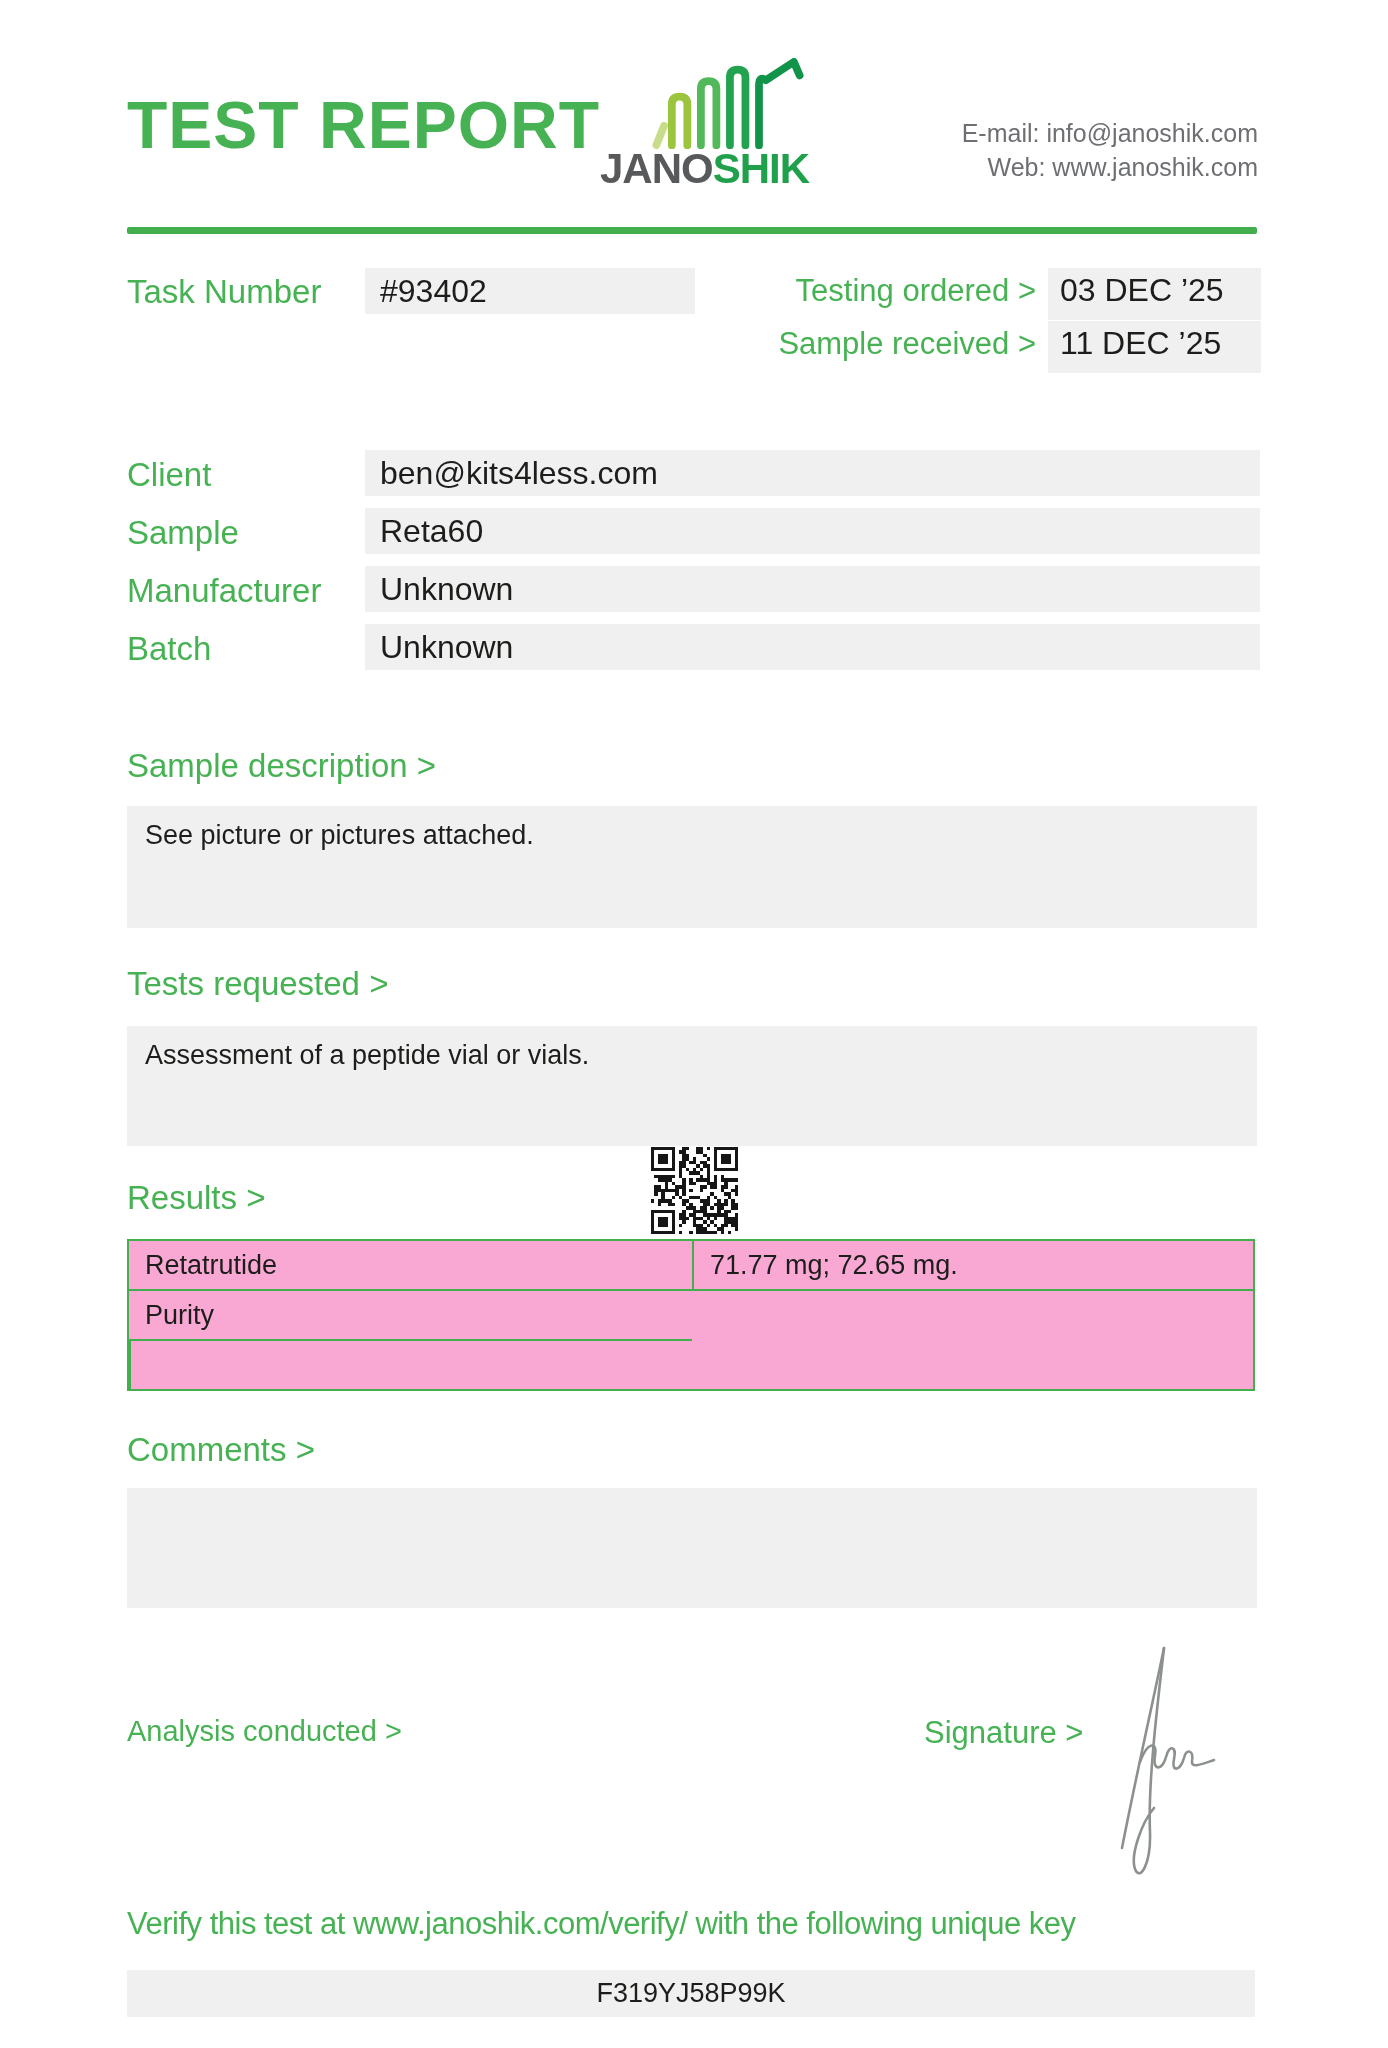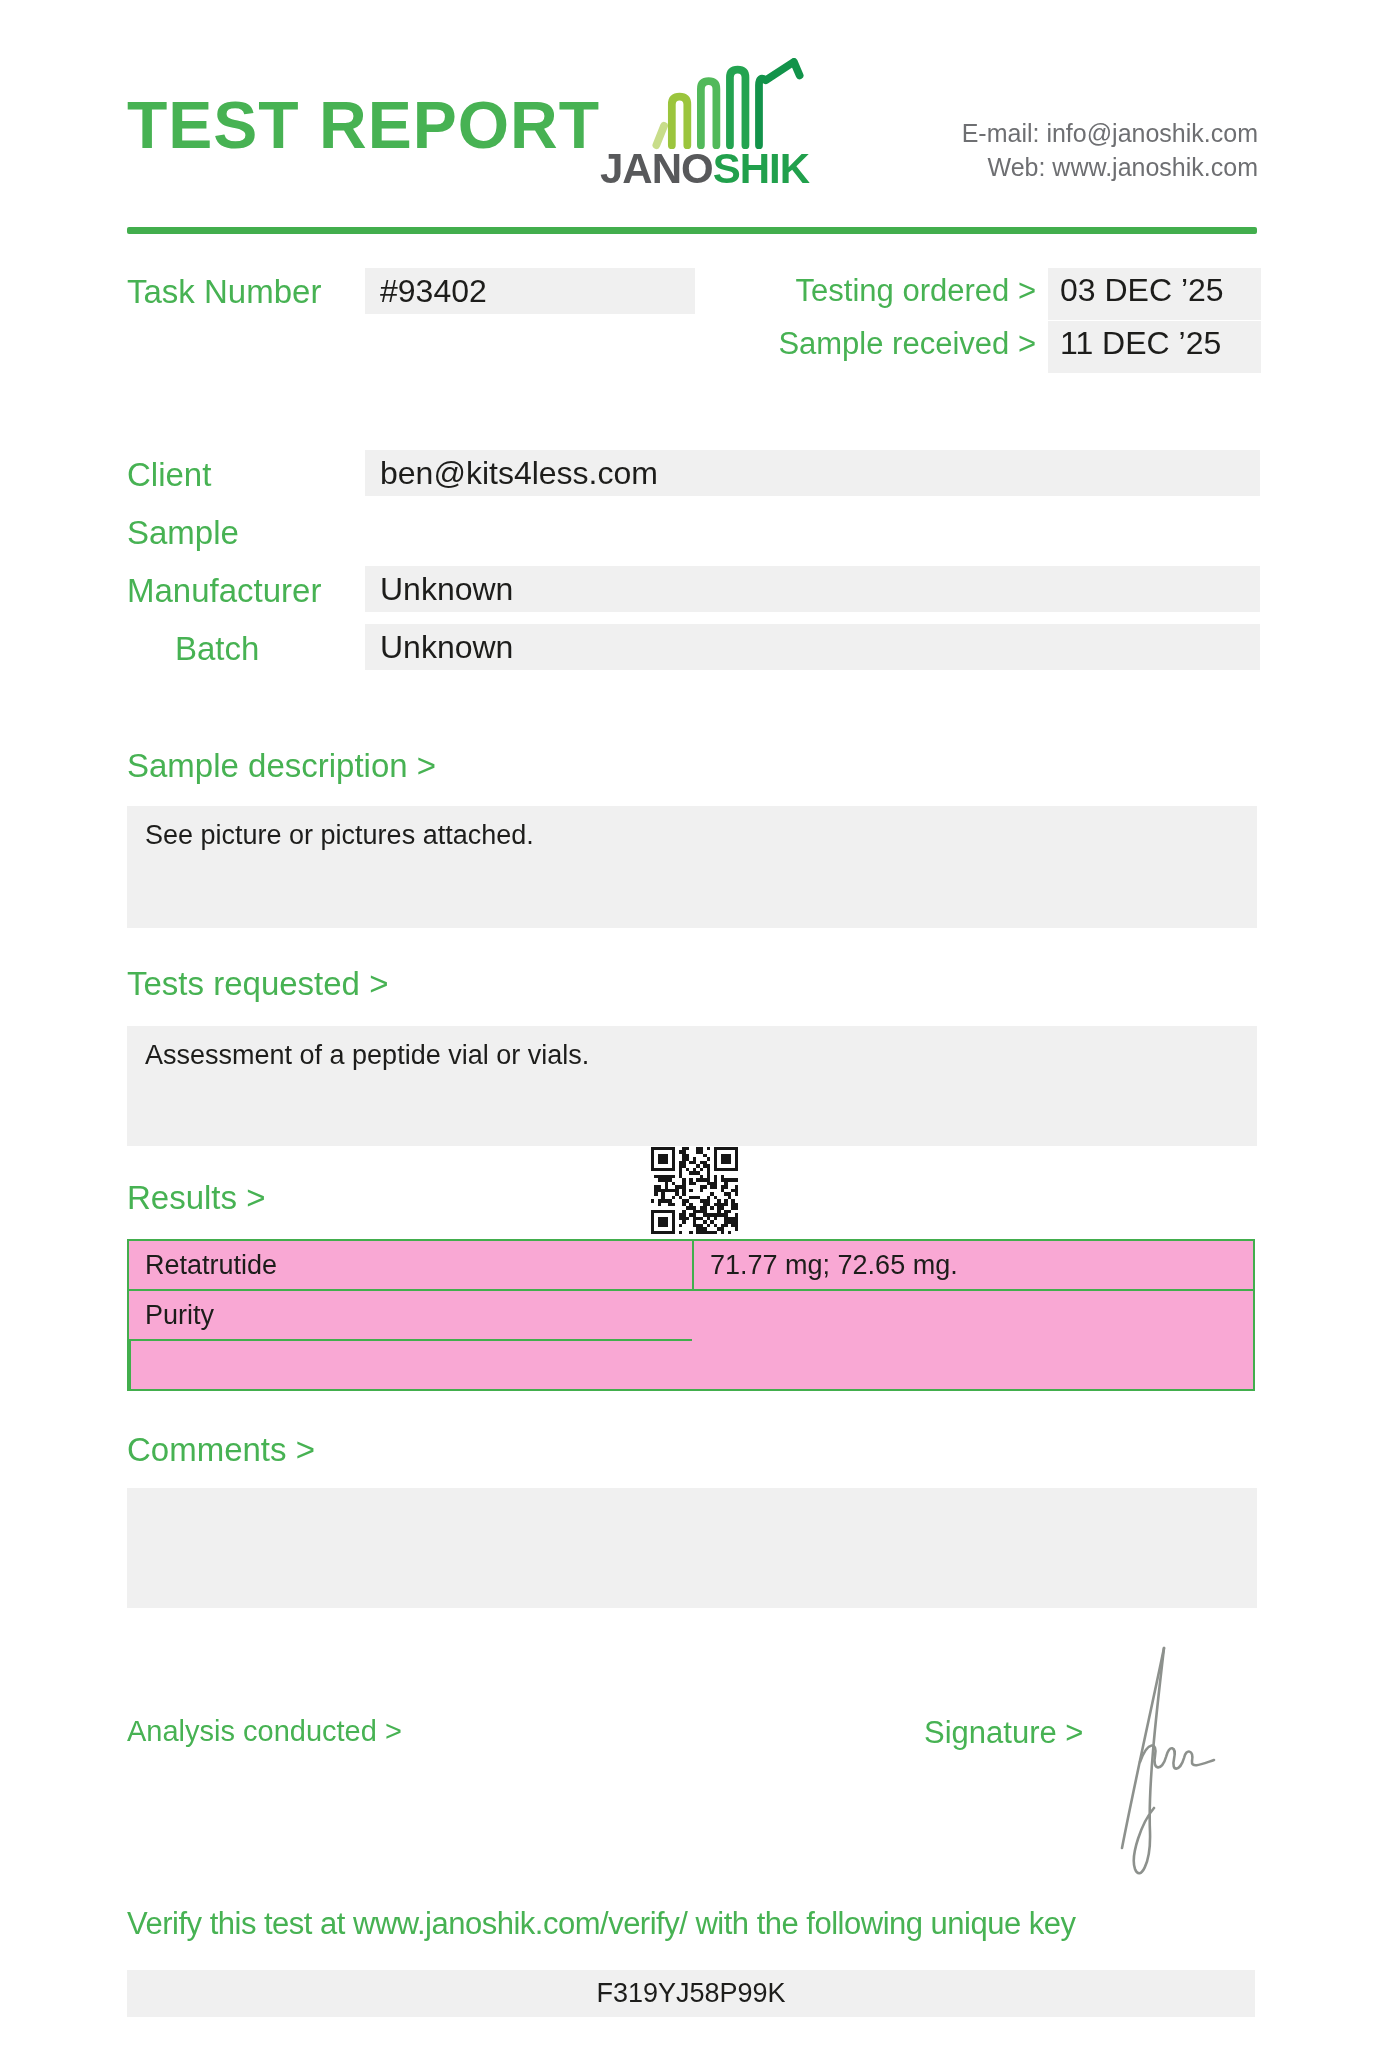--- a/index.html
+++ b/index.html
@@ -101,25 +101,26 @@
   <div class="glabel right" style="right:352px;top:274px;font-size:31px;">Testing ordered &gt;</div>
   <div class="vbox vtext date-box" style="top:268px;">03 DEC ’25</div>
 
   <div class="glabel right" style="right:352px;top:327px;font-size:31px;">Sample received &gt;</div>
   <div class="vbox vtext date-box" style="top:321px;">11 DEC ’25</div>
 
   <div class="glabel" style="left:127px;top:457px;">Client</div>
   <div class="vbox vtext field-box" style="top:450px;">ben@kits4less.com</div>
 
   <div class="glabel" style="left:127px;top:515px;">Sample</div>
+  <div class="vbox vtext field-box" style="top:508px;">Reta60</div>
 
   <div class="glabel" style="left:127px;top:573px;">Manufacturer</div>
   <div class="vbox vtext field-box" style="top:566px;">Unknown</div>
 
-  <div class="glabel" style="left:127px;top:631px;margin-left:48px;">Batch</div>
+  <div class="glabel" style="left:127px;top:631px;">Batch</div>
   <div class="vbox vtext field-box" style="top:624px;">Unknown</div>
 
   <div class="section-title" style="top:748px;">Sample description &gt;</div>
   <div class="section-box" style="top:806px;height:122px;">See picture or pictures attached.</div>
 
   <div class="section-title" style="top:966px;">Tests requested &gt;</div>
   <div class="section-box" style="top:1026px;height:120px;">Assessment of a peptide vial or vials.</div>
 
   <svg class="qr" viewBox="0 0 25 25" shape-rendering="crispEdges" aria-hidden="true">
       <path fill="#161616" d="M0 0h1v1h-1zM1 0h1v1h-1zM2 0h1v1h-1zM3 0h1v1h-1zM4 0h1v1h-1zM5 0h1v1h-1zM6 0h1v1h-1zM0 1h1v1h-1zM6 1h1v1h-1zM0 2h1v1h-1zM2 2h1v1h-1zM3 2h1v1h-1zM4 2h1v1h-1zM6 2h1v1h-1zM0 3h1v1h-1zM2 3h1v1h-1zM3 3h1v1h-1zM4 3h1v1h-1zM6 3h1v1h-1zM0 4h1v1h-1zM2 4h1v1h-1zM3 4h1v1h-1zM4 4h1v1h-1zM6 4h1v1h-1zM0 5h1v1h-1zM6 5h1v1h-1zM0 6h1v1h-1zM1 6h1v1h-1zM2 6h1v1h-1zM3 6h1v1h-1zM4 6h1v1h-1zM5 6h1v1h-1zM6 6h1v1h-1zM18 0h1v1h-1zM19 0h1v1h-1zM20 0h1v1h-1zM21 0h1v1h-1zM22 0h1v1h-1zM23 0h1v1h-1zM24 0h1v1h-1zM18 1h1v1h-1zM24 1h1v1h-1zM18 2h1v1h-1zM20 2h1v1h-1zM21 2h1v1h-1zM22 2h1v1h-1zM24 2h1v1h-1zM18 3h1v1h-1zM20 3h1v1h-1zM21 3h1v1h-1zM22 3h1v1h-1zM24 3h1v1h-1zM18 4h1v1h-1zM20 4h1v1h-1zM21 4h1v1h-1zM22 4h1v1h-1zM24 4h1v1h-1zM18 5h1v1h-1zM24 5h1v1h-1zM18 6h1v1h-1zM19 6h1v1h-1zM20 6h1v1h-1zM21 6h1v1h-1zM22 6h1v1h-1zM23 6h1v1h-1zM24 6h1v1h-1zM0 18h1v1h-1zM1 18h1v1h-1zM2 18h1v1h-1zM3 18h1v1h-1zM4 18h1v1h-1zM5 18h1v1h-1zM6 18h1v1h-1zM0 19h1v1h-1zM6 19h1v1h-1zM0 20h1v1h-1zM2 20h1v1h-1zM3 20h1v1h-1zM4 20h1v1h-1zM6 20h1v1h-1zM0 21h1v1h-1zM2 21h1v1h-1zM3 21h1v1h-1zM4 21h1v1h-1zM6 21h1v1h-1zM0 22h1v1h-1zM2 22h1v1h-1zM3 22h1v1h-1zM4 22h1v1h-1zM6 22h1v1h-1zM0 23h1v1h-1zM6 23h1v1h-1zM0 24h1v1h-1zM1 24h1v1h-1zM2 24h1v1h-1zM3 24h1v1h-1zM4 24h1v1h-1zM5 24h1v1h-1zM6 24h1v1h-1zM9 0h1v1h-1zM10 0h1v1h-1zM13 0h1v1h-1zM14 0h1v1h-1zM16 0h1v1h-1zM8 1h1v1h-1zM9 1h1v1h-1zM13 1h1v1h-1zM14 1h1v1h-1zM9 2h1v1h-1zM10 2h1v1h-1zM15 2h1v1h-1zM9 3h1v1h-1zM10 3h1v1h-1zM12 3h1v1h-1zM16 3h1v1h-1zM8 4h1v1h-1zM9 4h1v1h-1zM11 4h1v1h-1zM12 4h1v1h-1zM14 4h1v1h-1zM15 4h1v1h-1zM8 5h1v1h-1zM9 5h1v1h-1zM13 5h1v1h-1zM15 5h1v1h-1zM16 5h1v1h-1zM8 6h1v1h-1zM10 6h1v1h-1zM12 6h1v1h-1zM14 6h1v1h-1zM16 6h1v1h-1zM8 7h1v1h-1zM11 7h1v1h-1zM12 7h1v1h-1zM13 7h1v1h-1zM16 7h1v1h-1zM1 8h1v1h-1zM2 8h1v1h-1zM3 8h1v1h-1zM4 8h1v1h-1zM5 8h1v1h-1zM6 8h1v1h-1zM8 8h1v1h-1zM14 8h1v1h-1zM16 8h1v1h-1zM18 8h1v1h-1zM20 8h1v1h-1zM2 9h1v1h-1zM3 9h1v1h-1zM4 9h1v1h-1zM5 9h1v1h-1zM9 9h1v1h-1zM11 9h1v1h-1zM13 9h1v1h-1zM14 9h1v1h-1zM15 9h1v1h-1zM16 9h1v1h-1zM18 9h1v1h-1zM20 9h1v1h-1zM21 9h1v1h-1zM22 9h1v1h-1zM23 9h1v1h-1zM24 9h1v1h-1zM4 10h1v1h-1zM6 10h1v1h-1zM9 10h1v1h-1zM11 10h1v1h-1zM12 10h1v1h-1zM16 10h1v1h-1zM17 10h1v1h-1zM18 10h1v1h-1zM21 10h1v1h-1zM1 11h1v1h-1zM2 11h1v1h-1zM4 11h1v1h-1zM7 11h1v1h-1zM8 11h1v1h-1zM9 11h1v1h-1zM14 11h1v1h-1zM15 11h1v1h-1zM17 11h1v1h-1zM18 11h1v1h-1zM20 11h1v1h-1zM21 11h1v1h-1zM24 11h1v1h-1zM1 12h1v1h-1zM2 12h1v1h-1zM3 12h1v1h-1zM4 12h1v1h-1zM5 12h1v1h-1zM6 12h1v1h-1zM7 12h1v1h-1zM9 12h1v1h-1zM11 12h1v1h-1zM14 12h1v1h-1zM20 12h1v1h-1zM23 12h1v1h-1zM24 12h1v1h-1zM1 13h1v1h-1zM3 13h1v1h-1zM7 13h1v1h-1zM9 13h1v1h-1zM17 13h1v1h-1zM21 13h1v1h-1zM22 13h1v1h-1zM24 13h1v1h-1zM3 14h1v1h-1zM6 14h1v1h-1zM8 14h1v1h-1zM11 14h1v1h-1zM12 14h1v1h-1zM13 14h1v1h-1zM16 14h1v1h-1zM18 14h1v1h-1zM22 14h1v1h-1zM0 15h1v1h-1zM2 15h1v1h-1zM3 15h1v1h-1zM4 15h1v1h-1zM5 15h1v1h-1zM9 15h1v1h-1zM10 15h1v1h-1zM14 15h1v1h-1zM15 15h1v1h-1zM16 15h1v1h-1zM19 15h1v1h-1zM21 15h1v1h-1zM23 15h1v1h-1zM2 16h1v1h-1zM5 16h1v1h-1zM6 16h1v1h-1zM9 16h1v1h-1zM11 16h1v1h-1zM15 16h1v1h-1zM16 16h1v1h-1zM18 16h1v1h-1zM19 16h1v1h-1zM20 16h1v1h-1zM21 16h1v1h-1zM23 16h1v1h-1zM24 16h1v1h-1zM10 17h1v1h-1zM11 17h1v1h-1zM12 17h1v1h-1zM14 17h1v1h-1zM15 17h1v1h-1zM17 17h1v1h-1zM19 17h1v1h-1zM20 17h1v1h-1zM23 17h1v1h-1zM24 17h1v1h-1zM9 18h1v1h-1zM12 18h1v1h-1zM13 18h1v1h-1zM14 18h1v1h-1zM15 18h1v1h-1zM19 18h1v1h-1zM21 18h1v1h-1zM22 18h1v1h-1zM8 19h1v1h-1zM9 19h1v1h-1zM11 19h1v1h-1zM12 19h1v1h-1zM15 19h1v1h-1zM16 19h1v1h-1zM17 19h1v1h-1zM18 19h1v1h-1zM19 19h1v1h-1zM20 19h1v1h-1zM21 19h1v1h-1zM24 19h1v1h-1zM8 20h1v1h-1zM9 20h1v1h-1zM10 20h1v1h-1zM12 20h1v1h-1zM13 20h1v1h-1zM14 20h1v1h-1zM16 20h1v1h-1zM18 20h1v1h-1zM21 20h1v1h-1zM22 20h1v1h-1zM23 20h1v1h-1zM24 20h1v1h-1zM9 21h1v1h-1zM12 21h1v1h-1zM15 21h1v1h-1zM17 21h1v1h-1zM21 21h1v1h-1zM22 21h1v1h-1zM23 21h1v1h-1zM24 21h1v1h-1zM8 22h1v1h-1zM12 22h1v1h-1zM13 22h1v1h-1zM14 22h1v1h-1zM16 22h1v1h-1zM18 22h1v1h-1zM20 22h1v1h-1zM21 22h1v1h-1zM23 22h1v1h-1zM24 22h1v1h-1zM13 23h1v1h-1zM14 23h1v1h-1zM15 23h1v1h-1zM19 23h1v1h-1zM20 23h1v1h-1zM24 23h1v1h-1zM8 24h1v1h-1zM11 24h1v1h-1zM13 24h1v1h-1zM14 24h1v1h-1zM15 24h1v1h-1zM16 24h1v1h-1zM17 24h1v1h-1zM18 24h1v1h-1zM20 24h1v1h-1zM22 24h1v1h-1z"></path>

